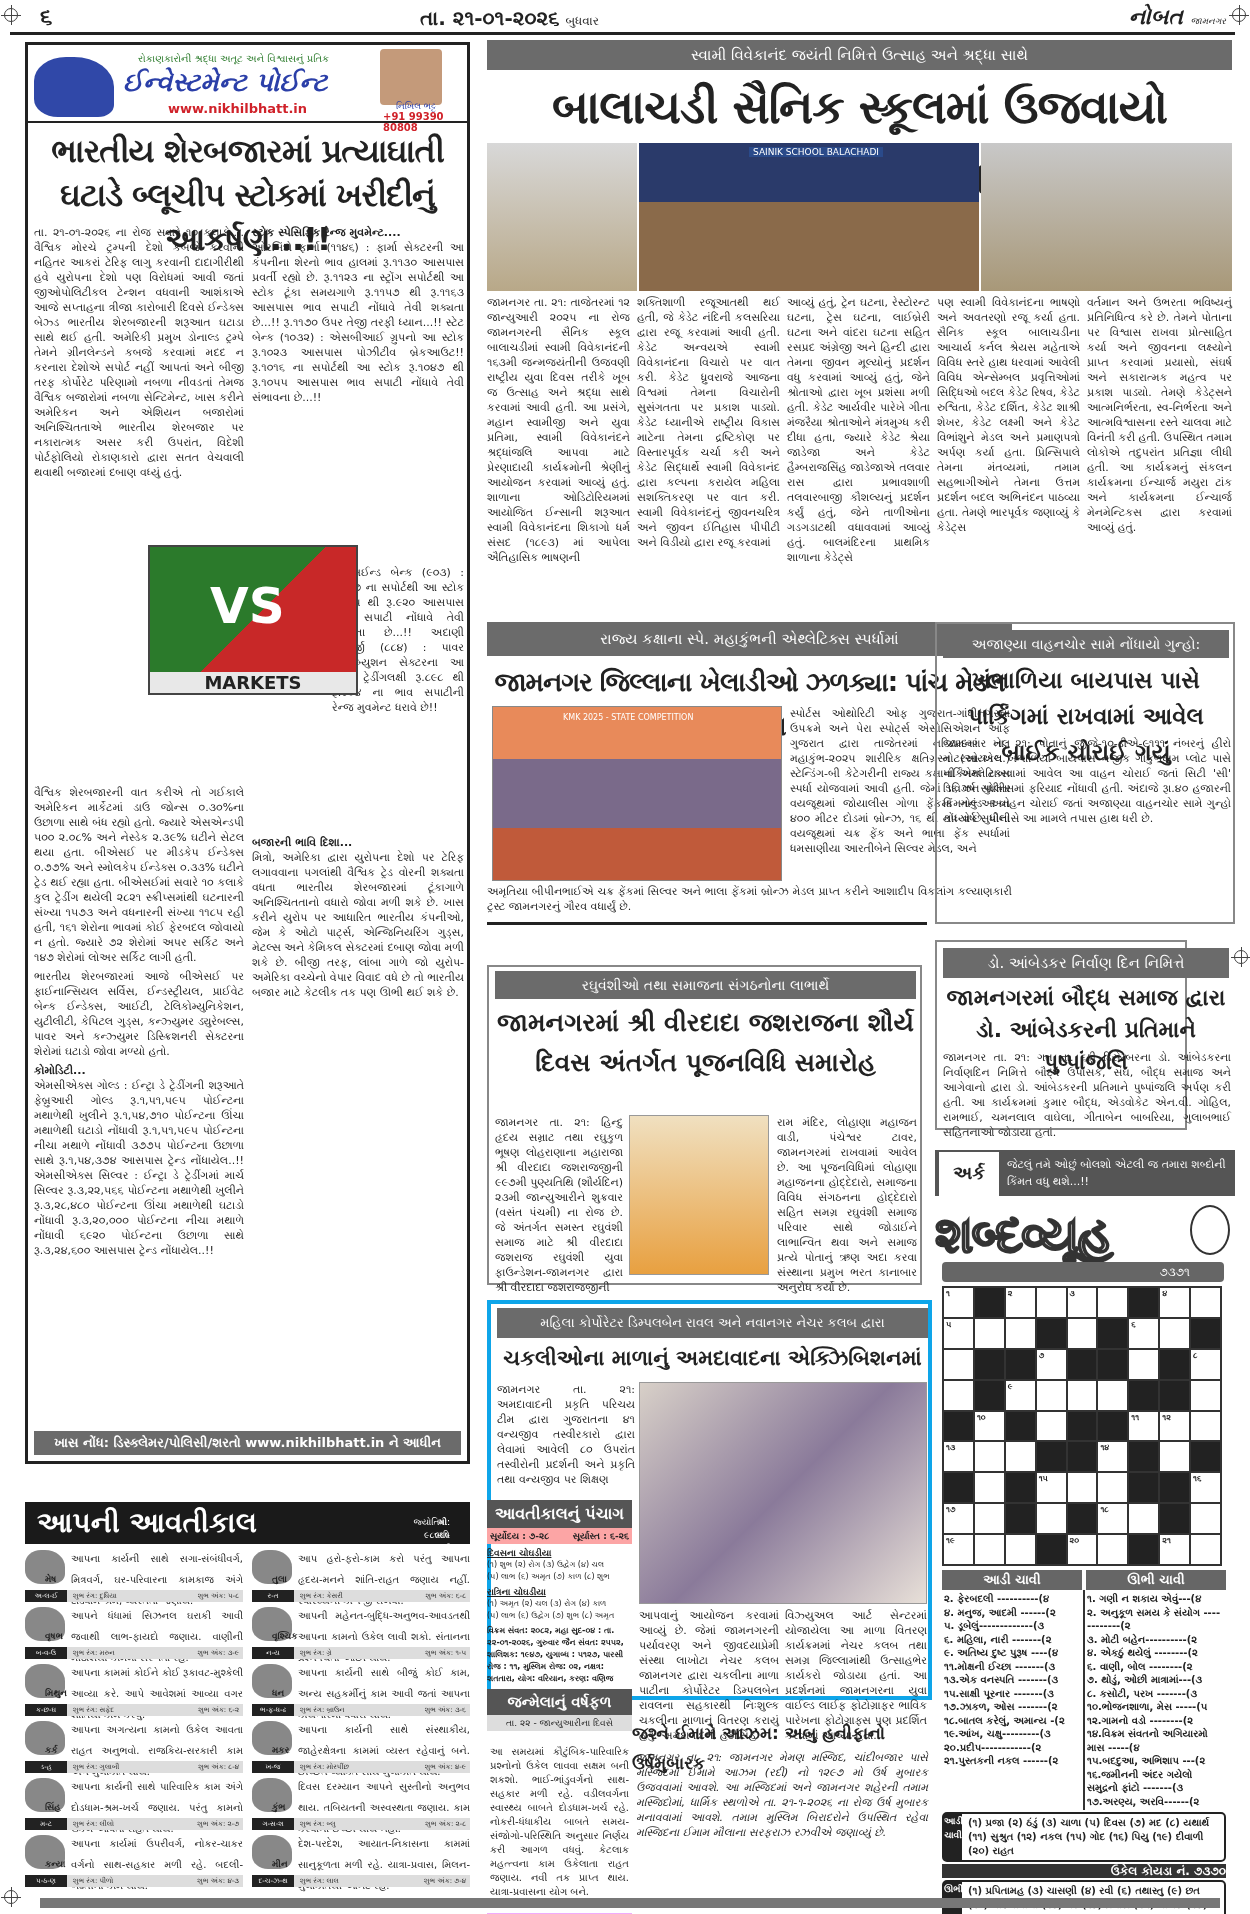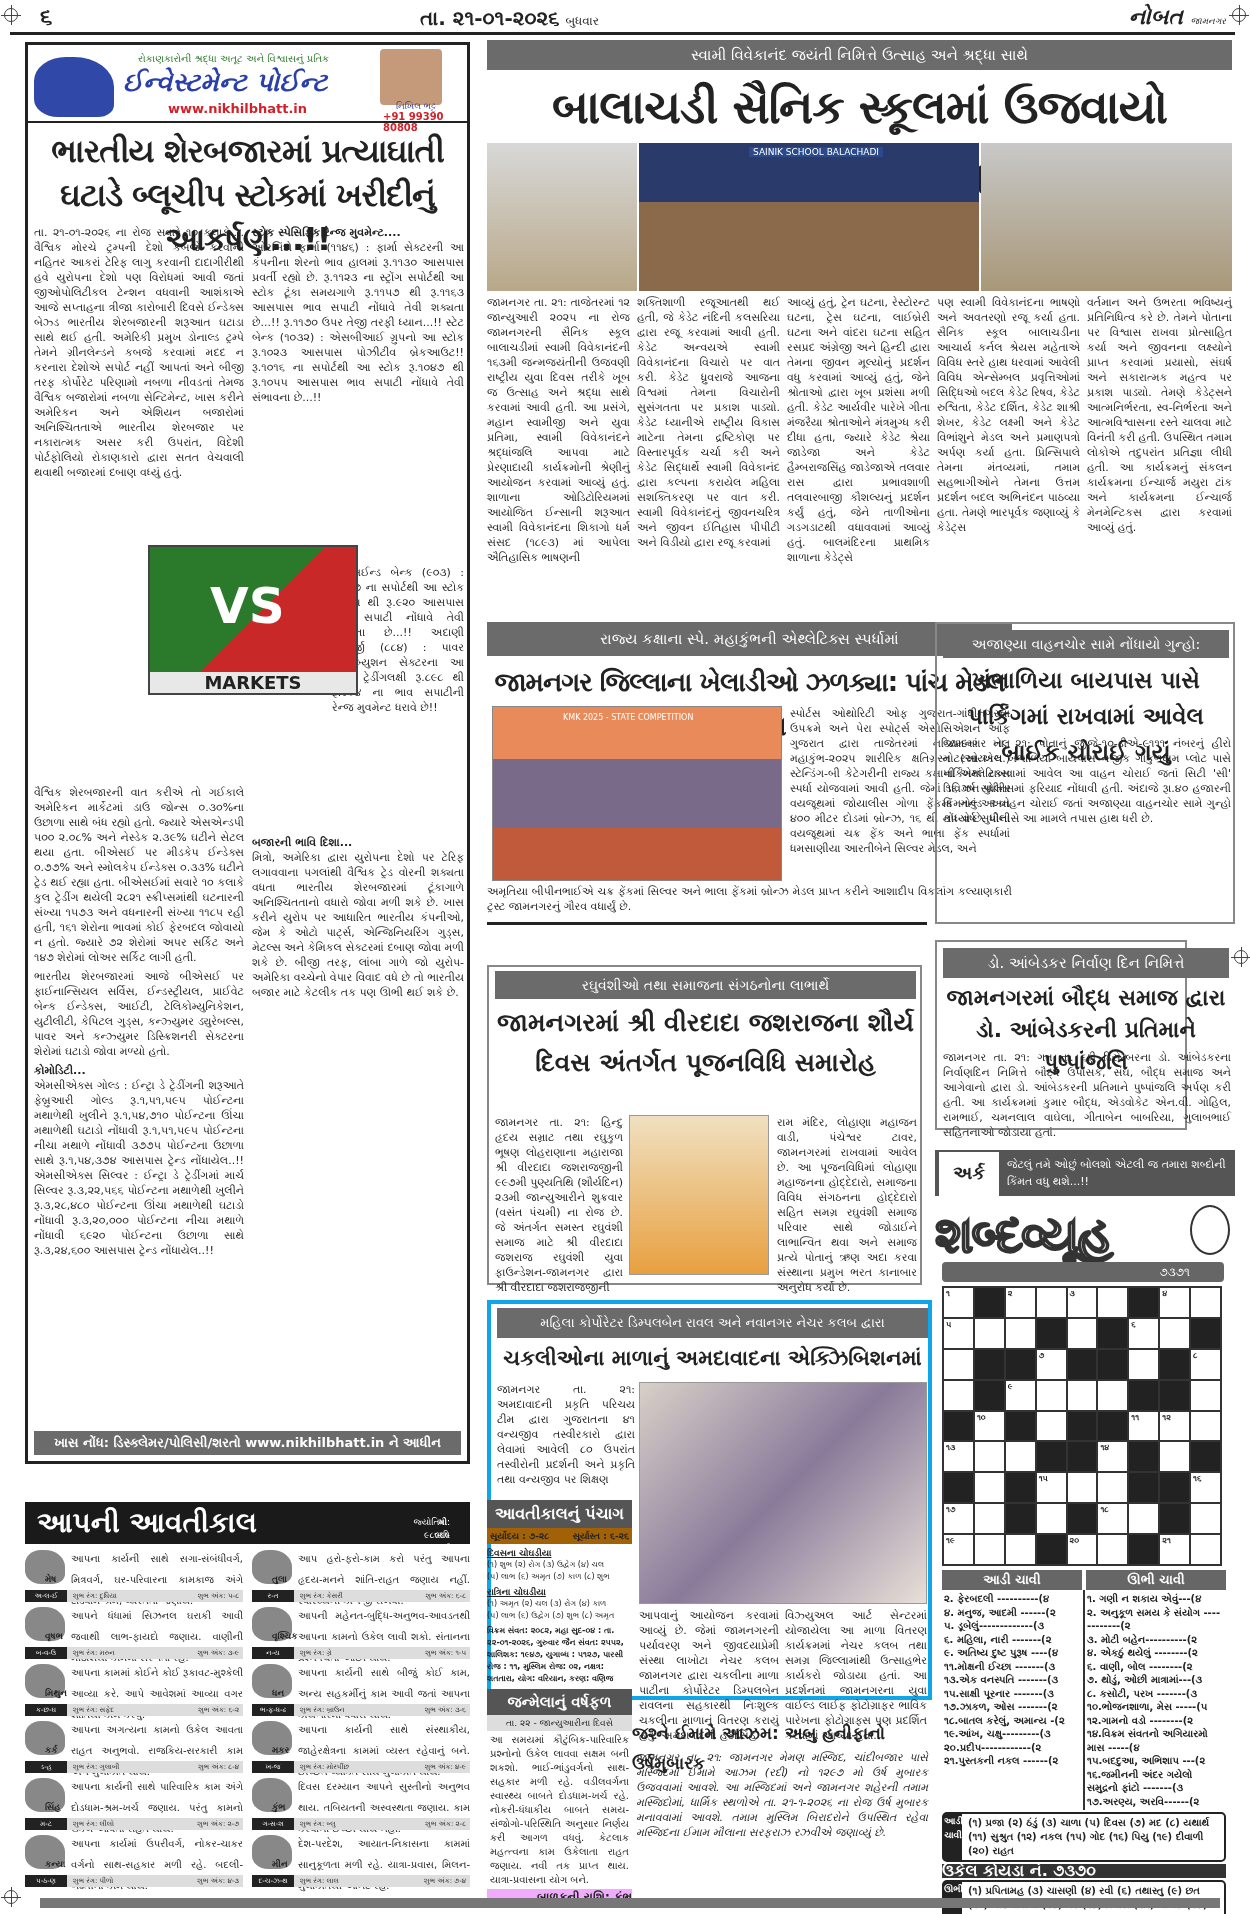--- a/index.html
+++ b/index.html
@@ -56,47 +56,47 @@
 .virbox{left:487px;top:965px;width:435px;height:320px;border:2px solid #888}
 .k5{left:6px;top:4px;width:421px;height:28px;font-size:14px;line-height:28px}
 .h5{left:4px;top:36px;width:425px;text-align:center;font-size:25px;font-weight:bold;line-height:40px}
 .virimg{left:140px;top:148px;width:140px;height:160px;background:linear-gradient(#f0e0c0,#e8a040);border:1px solid #999}
 
 .sparrow{left:487px;top:1300px;width:445px;height:400px;border:4px solid #0ea5e9}
 .k6{left:6px;top:4px;width:431px;height:30px;font-size:13px;line-height:30px}
 .h6{left:4px;top:36px;width:435px;text-align:center;font-size:21px;font-weight:bold;line-height:36px}
 .sparrowimg{left:148px;top:78px;width:288px;height:222px;background:linear-gradient(135deg,#d8d0c8,#8a7a9a 50%,#e8e0d8);border:1px solid #999}
 .panh{background:#555;color:#fff;font-size:16px;font-weight:bold;text-align:center;line-height:28px}
-.pansub{background:#a16207;font-size:9px;font-weight:bold;line-height:16px;padding:0 3px;display:flex;justify-content:space-between}
+.pansub{background:#fca5a5;font-size:9px;font-weight:bold;line-height:16px;padding:0 3px;display:flex;justify-content:space-between}
 .panlab{font-size:9px;font-weight:bold;text-decoration:underline;margin-top:4px}
 .panl{font-size:8px;line-height:12px}
 .janh{background:#555;color:#fff;font-size:15px;font-weight:bold;text-align:center;line-height:26px;margin-top:4px}
 .jansub{background:#ddd;font-size:9px;text-align:center;line-height:16px}
-.janbody{font-size:10px;line-height:14px;text-align:justify;padding:2px 3px}
+.janbody{font-size:10px;line-height:14px;text-align:justify;padding:14px 3px}
 .janfoot{background:#f0abfc;font-size:12px;font-weight:bold;text-align:right;line-height:16px}
 
 .h7{left:632px;top:1718px;width:298px;font-size:17px;font-weight:bold;line-height:30px}
 
 .ark{left:935px;top:1150px;width:300px;height:46px;background:#555;color:#fff}
 .ark b{position:absolute;left:4px;top:2px;width:60px;height:58px;background:#fff;color:#222;font-size:18px;line-height:42px;text-align:center}
 .ark span{position:absolute;left:72px;top:6px;font-size:11px;line-height:17px}
 .cwtitle{left:935px;top:1205px;width:250px;font-size:50px;font-weight:bold;color:#fff;-webkit-text-stroke:2px #333;letter-spacing:-2px;line-height:60px}
 .cwnum{left:942px;top:1262px;width:282px;height:20px;background:#666;border-radius:4px;color:#fff;font-size:12px;text-align:right;padding-right:34px;line-height:20px}
 .grid{left:942px;top:1286px;width:280px;height:280px;display:grid;grid-template-columns:repeat(9,1fr);grid-template-rows:repeat(9,1fr);border:2px solid #333;background:#333;gap:2px}
 .cell{background:#fff;position:relative;font-size:8px;padding:1px 2px;font-weight:bold}
 .cell.blk{background:#222}
 .clues{left:942px;top:1570px;width:284px}
 .clh{display:flex;gap:4px}
 .clh div{flex:1;background:#666;color:#fff;font-weight:bold;text-align:center;font-size:13px;line-height:20px}
 .clcols{display:flex;font-size:10px;line-height:13.5px;font-weight:bold}
 .clcols>div{flex:1;padding:2px}
 .clcols>div:first-child{border-right:2px solid #333}
 .ans{border:2px solid #222;border-radius:5px;font-size:10px;line-height:14px;padding:2px 4px 2px 24px;position:relative;margin-top:2px;font-weight:bold}
 .ans .tag{position:absolute;left:0;top:0;width:18px;height:100%;background:#222;color:#fff;font-size:9px;text-align:center}
-.solved{background:#333;color:#fff;font-size:16px;font-weight:bold;text-align:left;line-height:14px;margin-top:2px}
+.solved{background:#333;color:#fff;font-size:12px;font-weight:bold;text-align:right;line-height:14px;margin-top:2px}
 
 .horo{left:25px;top:1502px;width:445px;height:390px}
 .horoh{left:0;top:0;width:445px;height:42px;background:#1a1a1a;color:#fff}
 .horoh b{position:absolute;left:12px;top:4px;font-size:28px}
 .horoh span{position:absolute;right:10px;top:7px;font-size:9px;text-align:right;line-height:13px}
 .sign{position:absolute;width:218px;height:56px}
 .sign .ico{position:absolute;left:0;top:2px;width:40px;height:34px;background:#888;border-radius:40% 50% 30% 40%}
 .sign .nm{position:absolute;left:20px;top:26px;font-size:9px;font-weight:bold}
 .sign .tx{position:absolute;left:46px;top:0;width:172px;font-size:10px;line-height:21px;text-align:justify}
 .sign .bar{position:absolute;left:0;top:42px;width:218px;height:12px;background:#ddd;font-size:7px;line-height:12px}

